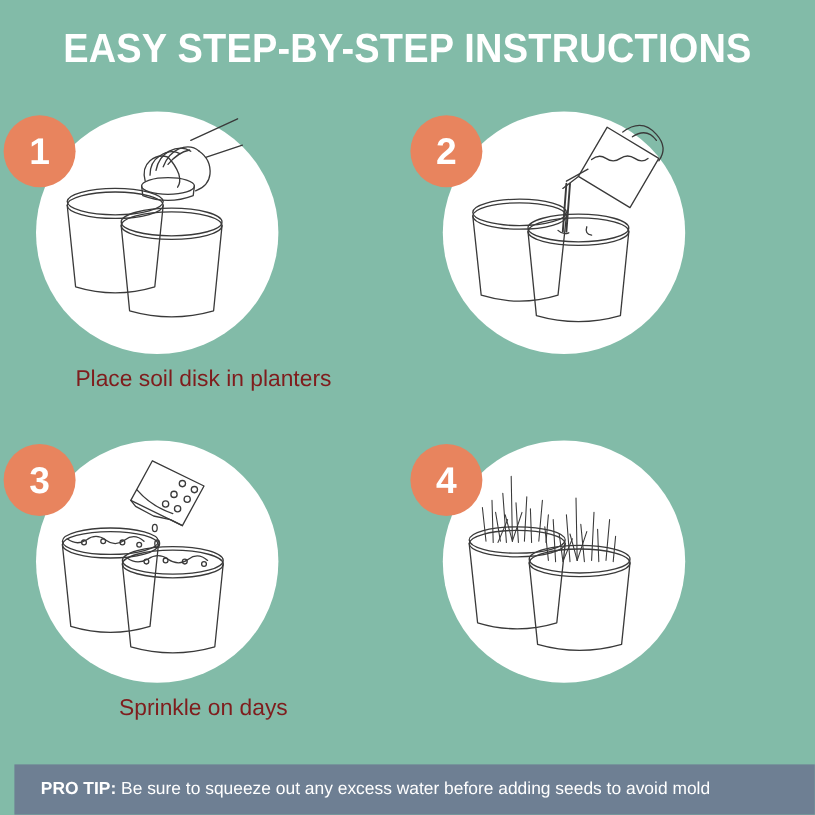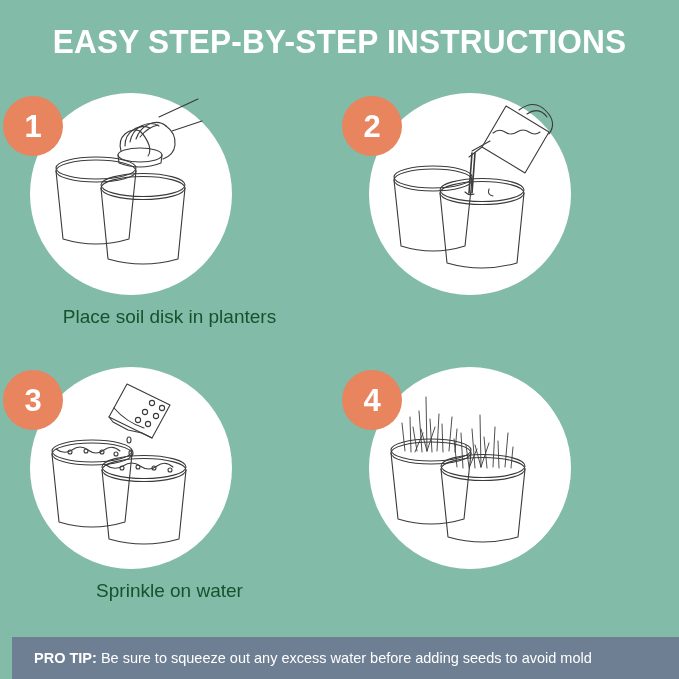--- a/index.html
+++ b/index.html
@@ -47,21 +47,21 @@
     display:flex;align-items:center;justify-content:center;
     color:#ffffff;font-size:31px;font-weight:bold;
     z-index:5;line-height:1;
   }
   .cell.c2 .badge,.cell.c4 .badge{left:2px;}
 
   .art{position:absolute;left:0;top:0;width:202px;height:202px;}
 
   .caption{
     position:absolute;left:0;width:339px;
-    text-align:center;color:#14532d;
+    text-align:center;color:#7f1d1d;
     font-size:19px;line-height:25px;font-weight:normal;
   }
   .cell.c1 .caption{top:218px;}
   .cell.c2 .caption{top:218px;}
   .cell.c3 .caption{top:218px;}
   .cell.c4 .caption{top:218px;}
 
   .protip{
     position:absolute;left:12px;bottom:0;width:679px;height:42px;
     background:#6e7f93;
@@ -181,21 +181,21 @@
             <circle cx="126" cy="49" r="2.6"></circle>
             <circle cx="108" cy="53" r="2.6"></circle>
             <circle cx="118" cy="57" r="2.6"></circle>
 
             <ellipse cx="99" cy="73" rx="2" ry="3"></ellipse>
             <ellipse cx="101" cy="86" rx="2" ry="3"></ellipse>
           </g>
         </svg>
       </div>
       <div class="badge">3</div>
-      <div class="caption">Sprinkle on water</div>
+      <div class="caption">Sprinkle on days</div>
     </div>
 
     <div class="cell c4">
       <div class="disc">
         <svg class="art" viewBox="0 0 202 202">
           <g fill="none" stroke="#3a3a3a" stroke-width="1.1" stroke-linecap="round" stroke-linejoin="round">
 
             <ellipse cx="62" cy="83" rx="40" ry="11"></ellipse>
             <ellipse cx="62" cy="86" rx="40" ry="11"></ellipse>
             <path d="M22 86 L29 152 Q62 162 95 152 L102 86"></path>

